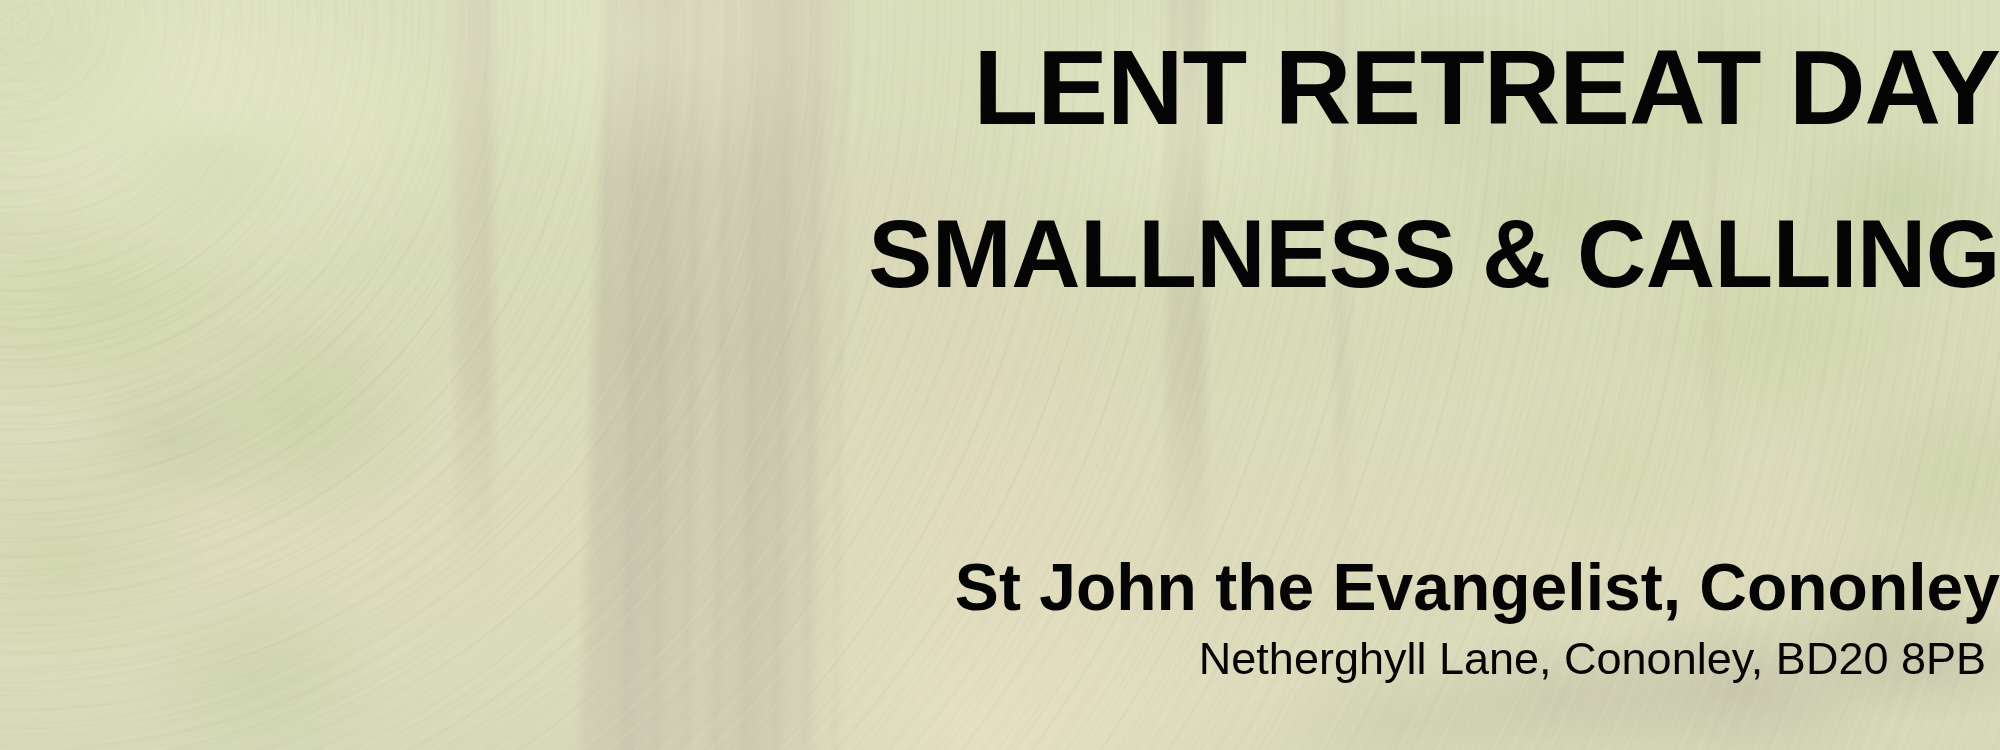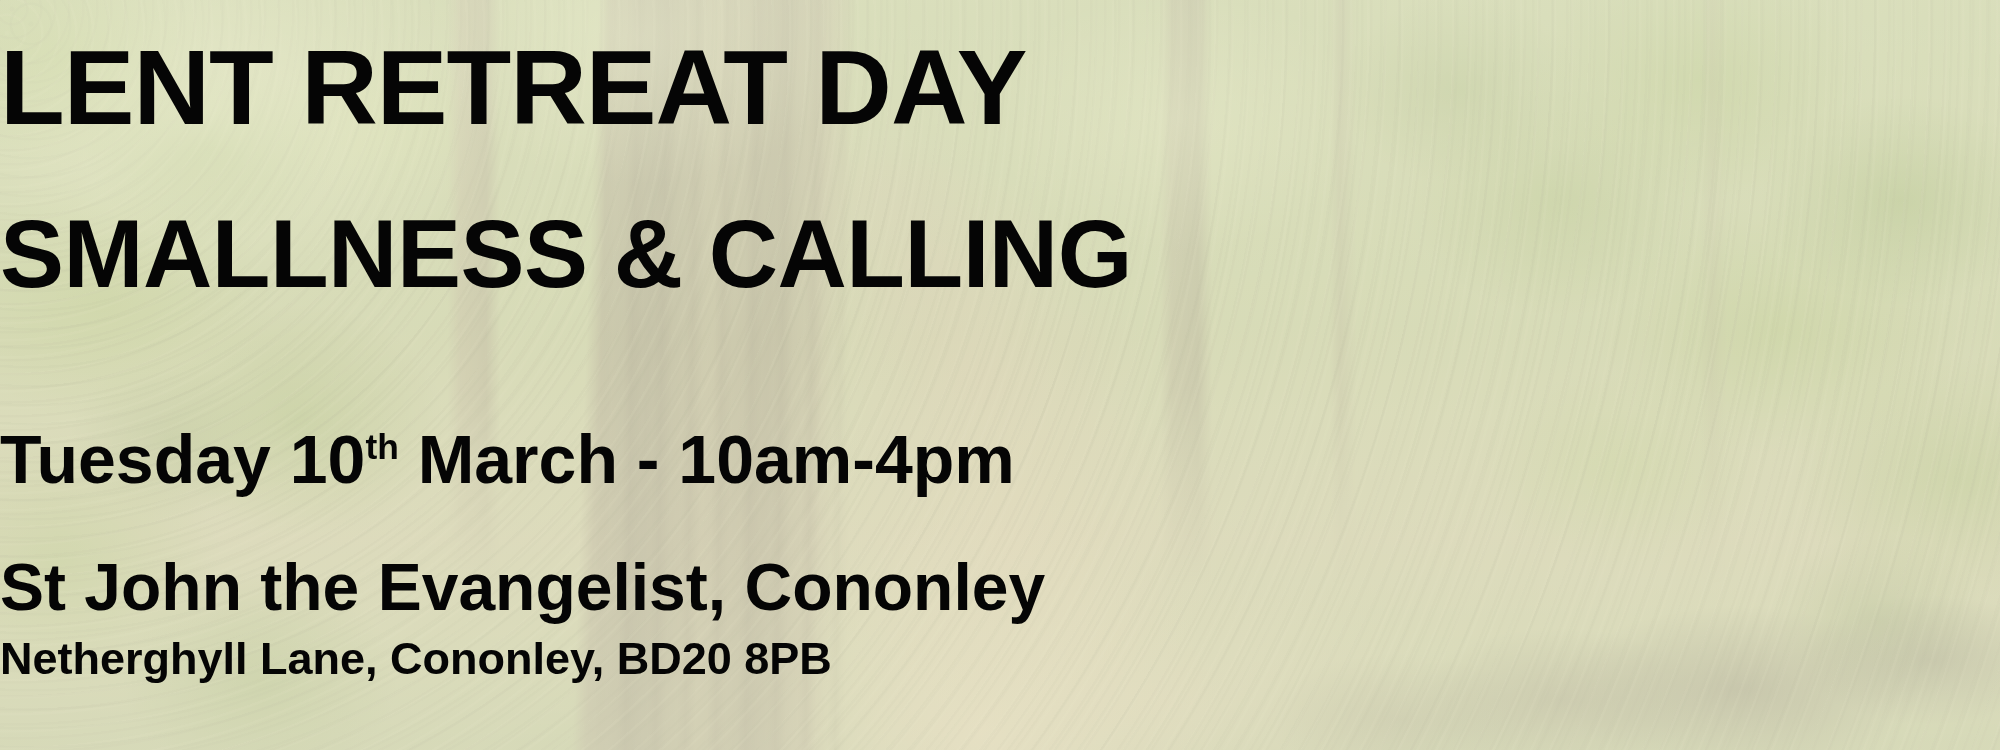--- a/index.html
+++ b/index.html
@@ -142,40 +142,40 @@
     background: rgba(238, 238, 214, 0.58);
   }
   .bg-wash2 {
     background: linear-gradient(180deg, rgba(246,246,226,.30) 0%, rgba(240,240,216,.16) 45%, rgba(244,242,220,.30) 100%);
   }
 
   
   .content {
     position: absolute;
     inset: 0;
-    text-align: left;
+    text-align: right;
     color: #050505;
   }
 
   .headline-1 {
     position: absolute;
     left: 0;
     right: 0;
     top: 34px;
     font-size: 106px;
     line-height: 1;
     font-weight: 700;
     letter-spacing: -1px;
     white-space: nowrap;
   }
 
   .headline-2 {
     position: absolute;
     left: 0;
-    right: 7px;
+    right: 0;
     top: 206px;
     font-size: 96px;
     line-height: 1;
     font-weight: 700;
     letter-spacing: -0.5px;
     white-space: nowrap;
   }
 
   .line-date {
     position: absolute;
@@ -203,25 +203,25 @@
     line-height: 1;
     font-weight: 700;
     white-space: nowrap;
     font-stretch: condensed;
     margin-top: 36px;
   }
 
   .line-address {
     position: absolute;
     left: 0;
-    right: 4px;
+    right: 14px;
     top: 636px;
     font-size: 45px;
     line-height: 1;
-    font-weight: 700;
+    font-weight: 400;
     white-space: nowrap;
     font-stretch: condensed;
   }
 </style>
 </head>
 <body>
 
 <div class="banner">
 
   <div class="bg-layer bg-base"></div>
@@ -236,22 +236,19 @@
   <div class="bg-layer bg-highlight"></div>
   <div class="bg-layer bg-wash"></div>
   <div class="bg-layer bg-wash2"></div>
 
   <div class="content">
 
     <div class="headline-1">LENT RETREAT DAY</div>
 
     <div class="headline-2">SMALLNESS &amp; CALLING</div>
 
-    <div class="line-date">
-      <span>Tuesday 10</span><sup>th</sup><span> March - 10am-4pm</span>
-    </div>
 
     <div class="line-venue">St John the Evangelist, Cononley</div>
 
     <div class="line-address">Netherghyll Lane, Cononley, BD20 8PB</div>
 
   </div>
 </div>
 
 </body></html>

